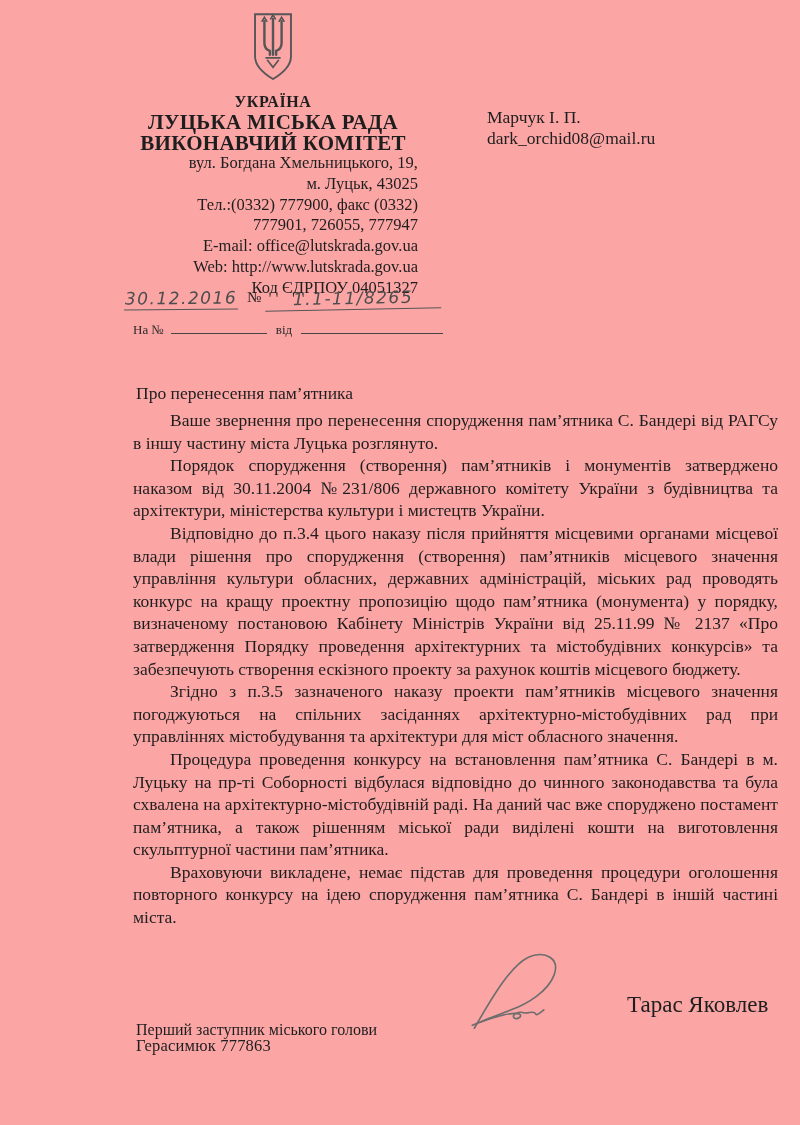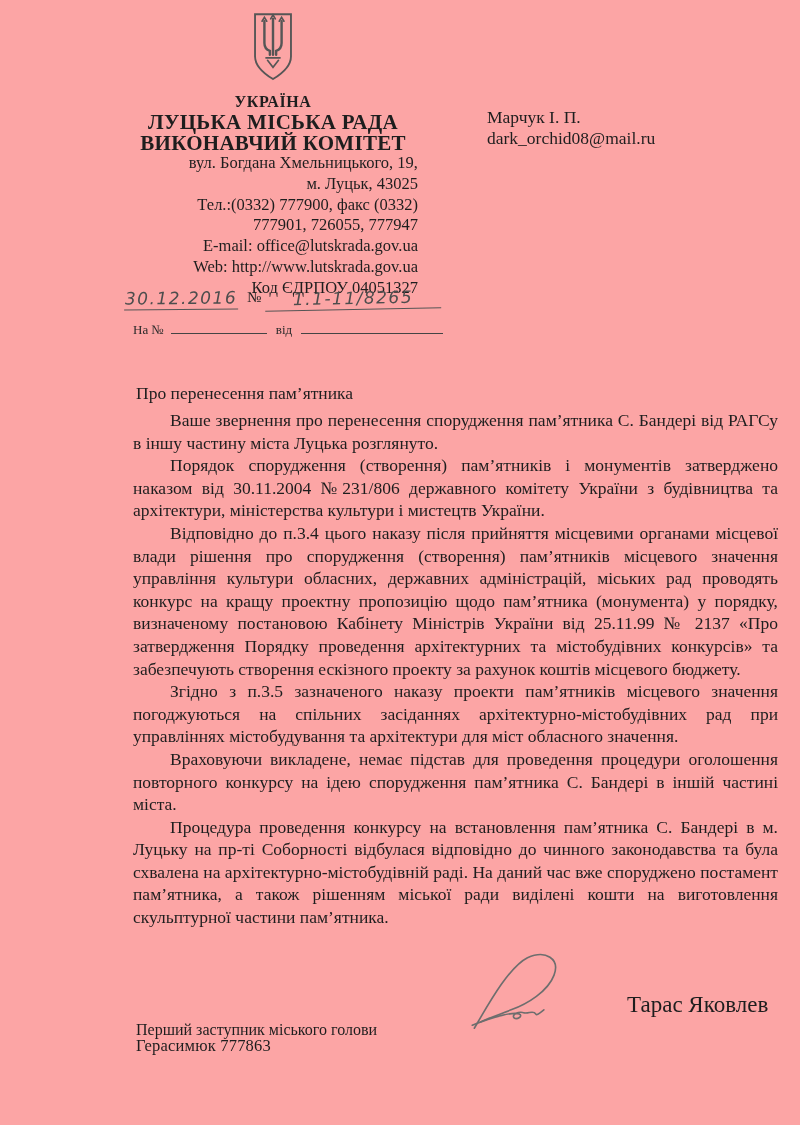--- a/index.html
+++ b/index.html
@@ -85,22 +85,22 @@
     <div class="recipient-email">dark_orchid08@mail.ru</div>
   </div>
 
   <div class="subject">Про перенесення пам’ятника</div>
 
   <main class="body-text">
     <p>Ваше звернення про перенесення спорудження пам’ятника С. Бандері від РАГСу в іншу частину міста Луцька розглянуто.</p>
     <p>Порядок спорудження (створення) пам’ятників і монументів затверджено наказом від 30.11.2004 №231/806 державного комітету України з будівництва та архітектури, міністерства культури і мистецтв України.</p>
     <p>Відповідно до п.3.4 цього наказу після прийняття місцевими органами місцевої влади рішення про спорудження (створення) пам’ятників місцевого значення управління культури обласних, державних адміністрацій, міських рад проводять конкурс на кращу проектну пропозицію щодо пам’ятника (монумента) у порядку, визначеному постановою Кабінету Міністрів України від 25.11.99 № 2137 «Про затвердження Порядку проведення архітектурних та містобудівних конкурсів» та забезпечують створення ескізного проекту за рахунок коштів місцевого бюджету.</p>
     <p>Згідно з п.3.5 зазначеного наказу проекти пам’ятників місцевого значення погоджуються на спільних засіданнях архітектурно-містобудівних рад при управліннях містобудування та архітектури для міст обласного значення.</p>
+    <p>Процедура проведення конкурсу на встановлення пам’ятника С. Бандері в м. Луцьку на пр-ті Соборності відбулася відповідно до чинного законодавства та була схвалена на архітектурно-містобудівній раді. На даний час вже споруджено постамент пам’ятника, а також рішенням міської ради виділені кошти на виготовлення скульптурної частини пам’ятника.</p>
     <p>Враховуючи викладене, немає підстав для проведення процедури оголошення повторного конкурсу на ідею спорудження пам’ятника С. Бандері в іншій частині міста.</p>
-    <p>Процедура проведення конкурсу на встановлення пам’ятника С. Бандері в м. Луцьку на пр-ті Соборності відбулася відповідно до чинного законодавства та була схвалена на архітектурно-містобудівній раді. На даний час вже споруджено постамент пам’ятника, а також рішенням міської ради виділені кошти на виготовлення скульптурної частини пам’ятника.</p>
   </main>
 
   <div class="sign-title">Перший заступник міського голови</div>
   <svg class="signature-svg" viewBox="0 0 135 85" aria-hidden="true">
     <g fill="none" stroke="#6e6e6e" stroke-width="1.6" stroke-linecap="round">
       <path d="M14,76 C28,52 48,16 66,7 C84,-1 98,8 92,24 C86,40 66,52 50,58 C40,62 28,66 20,70"></path>
       <path d="M12,73 C34,64 52,60 58,62 C62,64 56,68 53,66 C50,63 57,59 63,61 C67,62 72,58 74,62 C75,64 78,61 82,58"></path>
     </g>
   </svg>
   <div class="signer-name">Тарас Яковлев</div>

